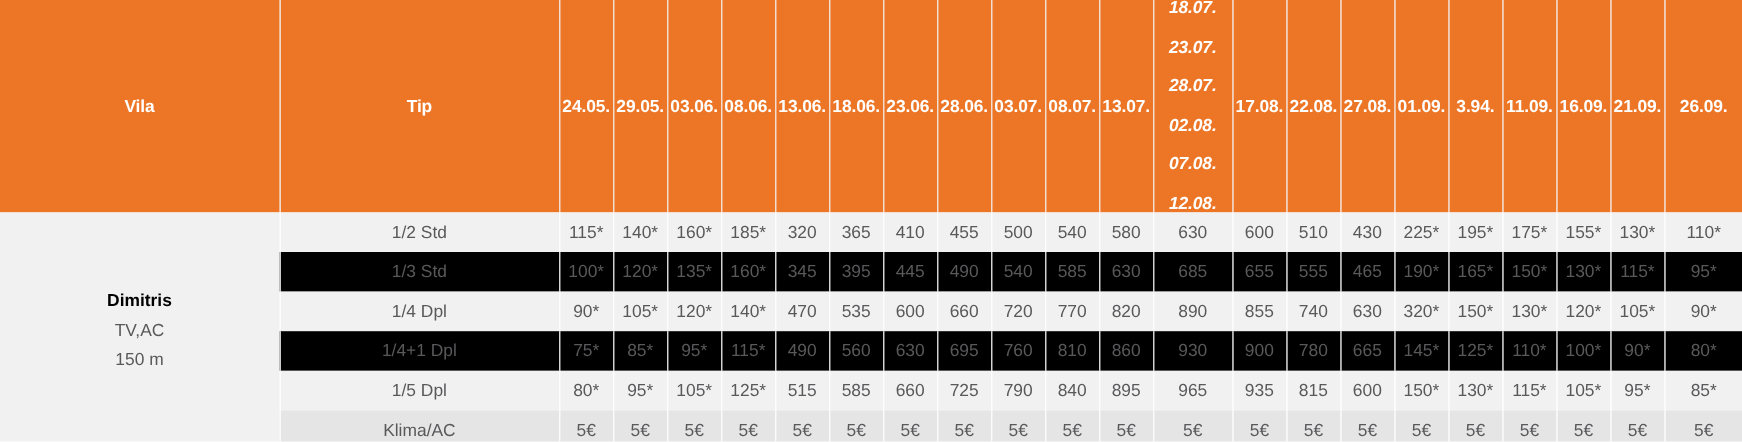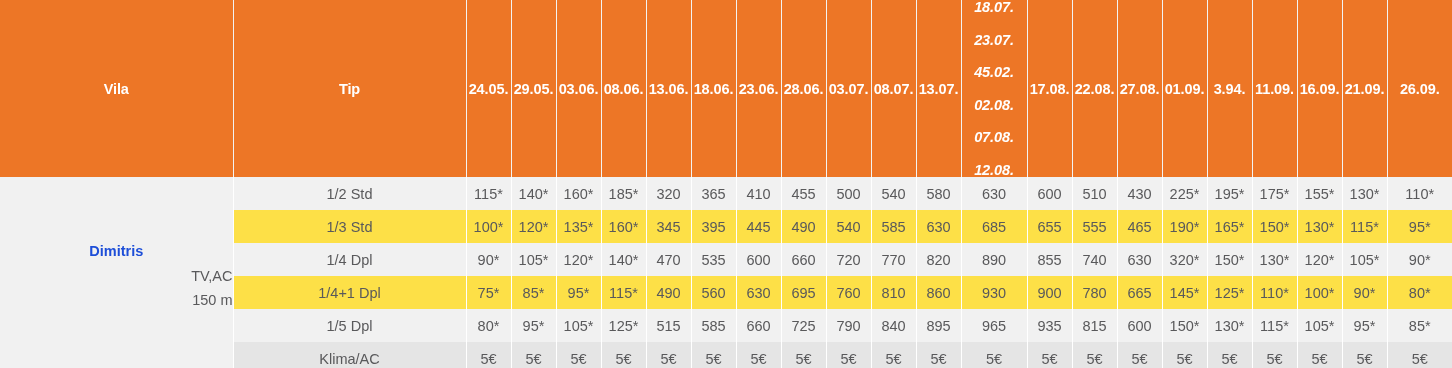--- a/index.html
+++ b/index.html
@@ -51,35 +51,35 @@
     text-align: center;
     vertical-align: middle;
     font-size: 14.5px;
     color: #59595b;
     border-right: 1px solid #ffffff;
     padding: 0;
     white-space: nowrap;
   }
   #price-table tbody td.last-col { border-right: none; }
   tr.row-light td { background: #f1f1f1; }
-  tr.row-dark  td { background: #fde047; }
+  tr.row-dark  td { background: #000000; }
   tr.row-last  td { background: #e5e5e5; }
 
   td.vila-cell {
     background: #f1f1f1 !important;
     border-right: 1px solid #d8d8d8;
     line-height: 1.72;
     color: #59595b;
   }
   td.vila-cell .vila-name {
     font-weight: bold;
-    color: #1d4ed8;
+    color: #000000;
     display: block;
   }
-  td.vila-cell .vila-meta { display: block; text-align: right; }
+  td.vila-cell .vila-meta { display: block; }
   td.type-cell { color: #59595b; margin-left: 12px; }
 </style>
 </head>
 <body>
 
 <table id="price-table">
   <thead>
     <tr>
       <th class="vila-head">Vila</th>
       <th class="tip-head">Tip</th>
@@ -92,21 +92,21 @@
         <th style="width: 45px; margin-top: 40px;">18.06.</th>
         <th style="width: 45px;">23.06.</th>
         <th style="width: 45px;">28.06.</th>
         <th style="width: 45px; margin-left: 16px;">03.07.</th>
         <th style="width: 45px;">08.07.</th>
         <th style="width: 45px;">13.07.</th>
         <th class="multi-date-cell" style="width: 66px;">
           <div class="multi-date">
             <span>18.07.</span>
             <span>23.07.</span>
-            <span>45.02.</span>
+            <span>28.07.</span>
             <span>02.08.</span>
             <span>07.08.</span>
             <span>12.08.</span>
           </div>
         </th>
         <th style="width: 45px;">17.08.</th>
         <th style="width: 45px;">22.08.</th>
         <th style="width: 45px;">27.08.</th>
         <th style="width: 45px;">01.09.</th>
         <th style="width: 45px;">3.94.</th>

